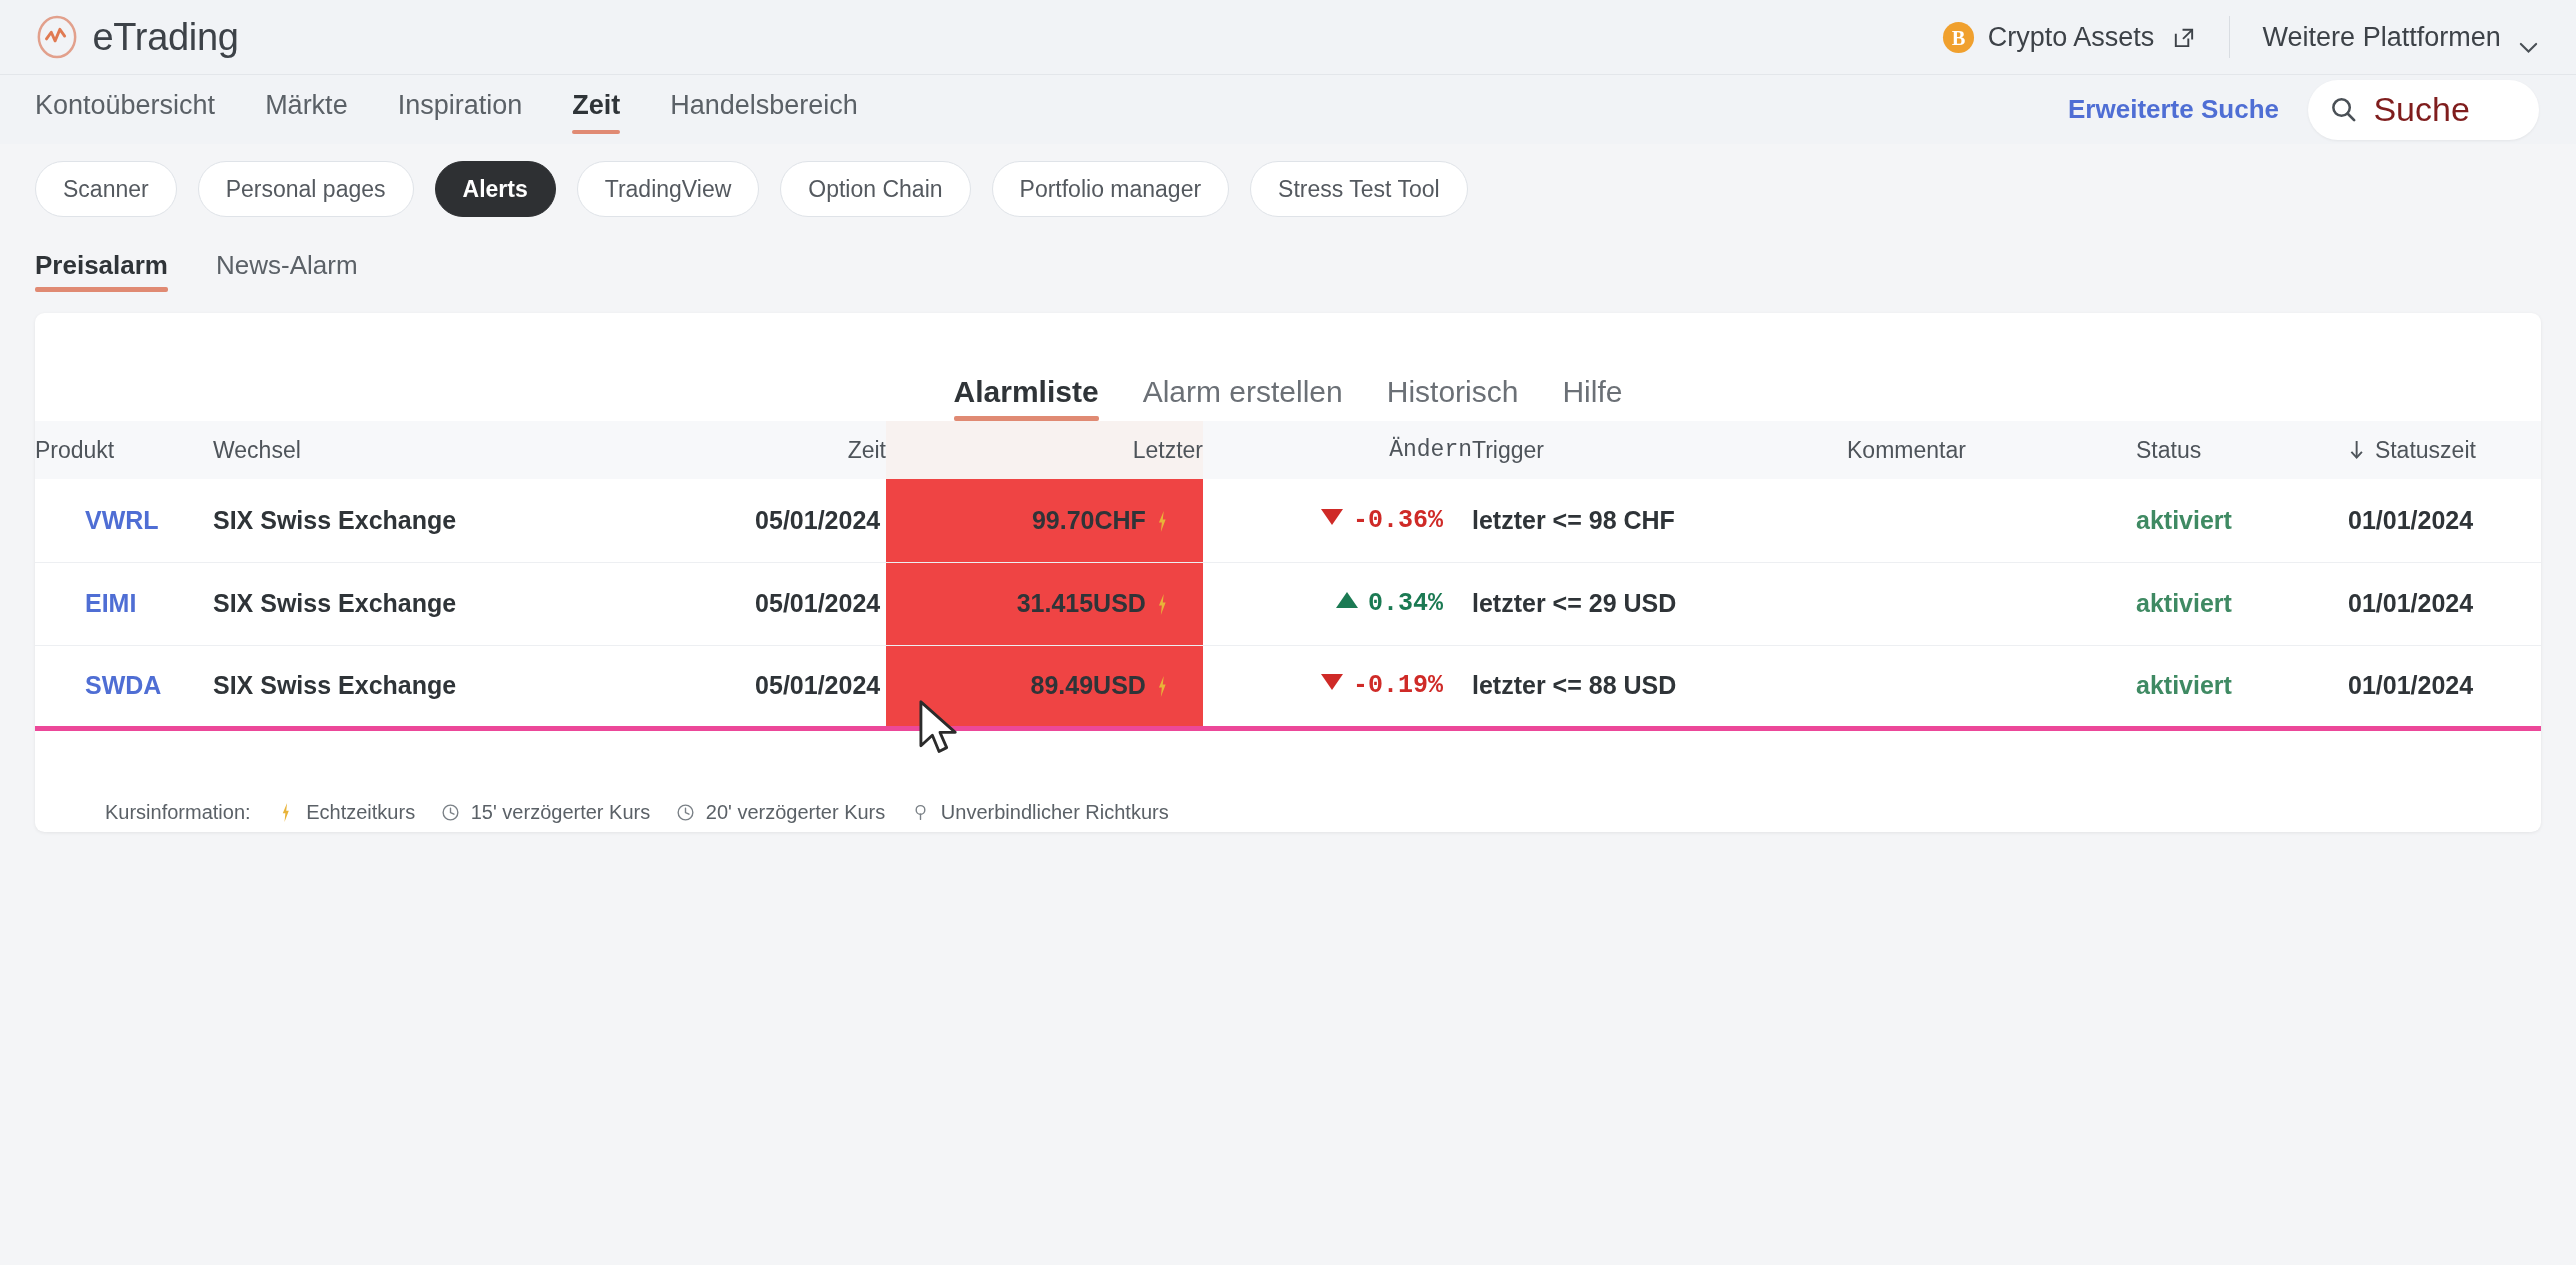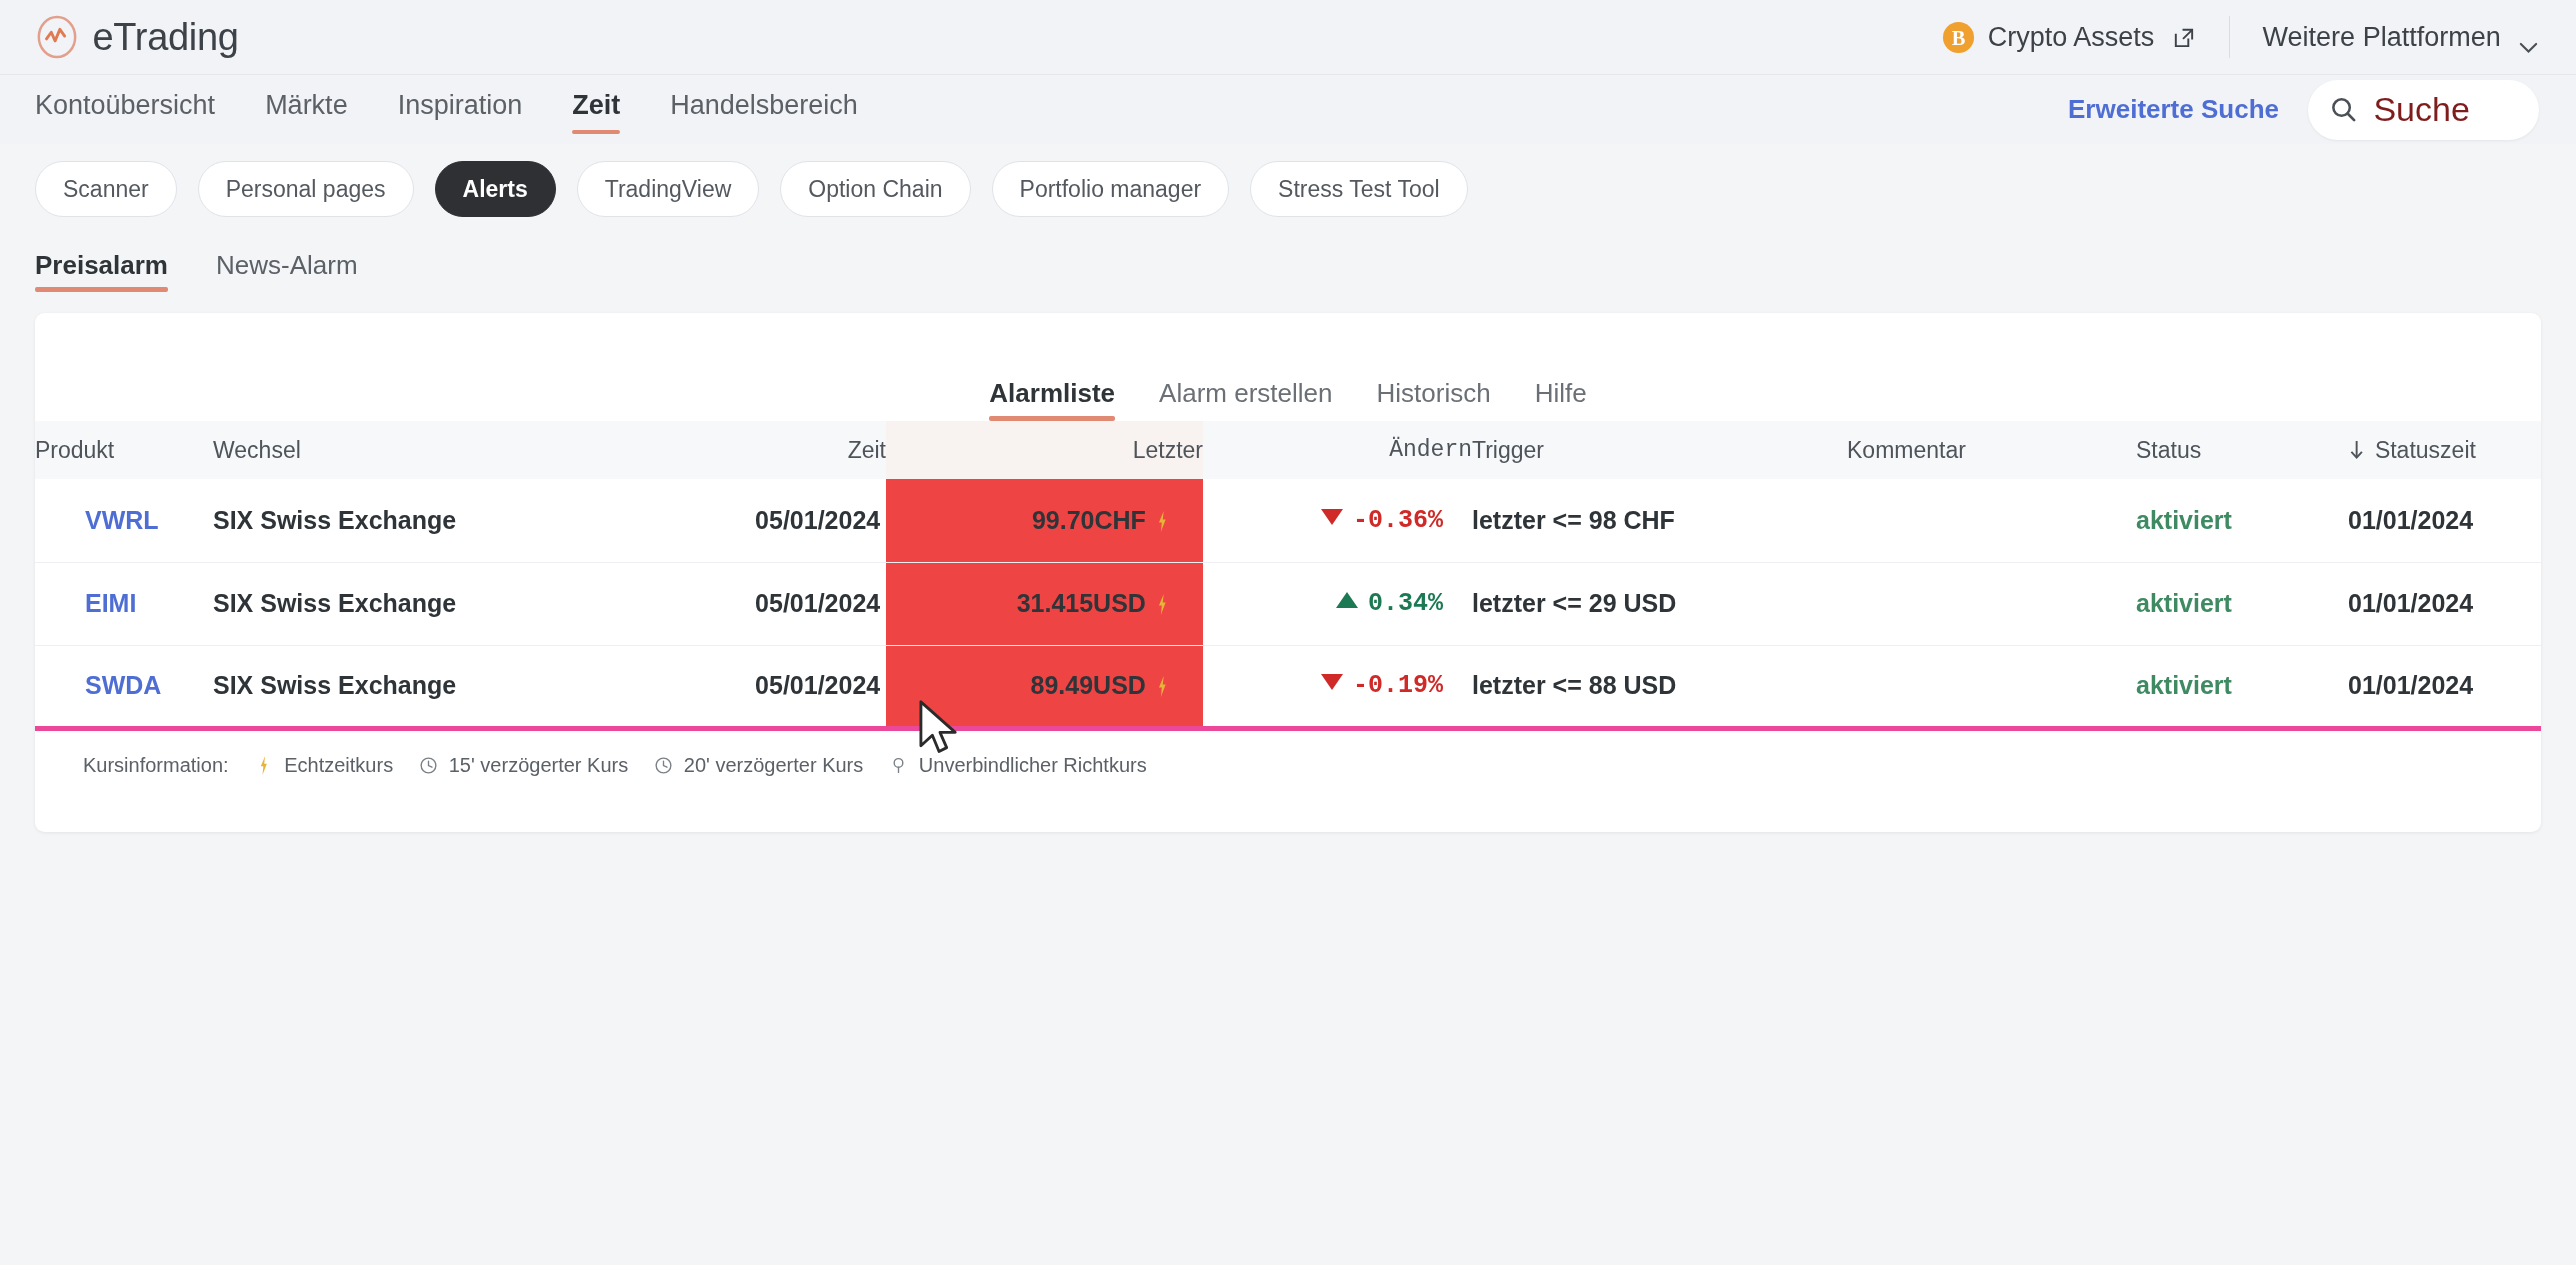--- a/index.html
+++ b/index.html
@@ -113,21 +113,21 @@
     border-radius: 9.6px;
     box-shadow: 0 1px 3.8px rgba(0,0,0,0.07);
     height: 519px;
     position: relative;
     overflow: hidden;
   }
   .card-tabs {
     display: flex; align-items: flex-end; justify-content: center;
     gap: 44px; padding-top: 56px; height: 108px;
   }
-  .ctab { font-size: 26px; color: #6b7076; position: relative; padding-bottom: 12.5px; text-align: right; }
+  .ctab { font-size: 30px; color: #6b7076; position: relative; padding-bottom: 12.5px; text-align: right; }
   .ctab.active { color: #2f3438; font-weight: 700; }
   .ctab.active::after {
     content: ""; position: absolute; left: 0; right: 0; bottom: 0;
     height: 4.8px; background: #e08a73; border-radius: 1.9px;
   }
 
   
   table.alerts { width: 100%; border-collapse: collapse; table-layout: fixed; }
   table.alerts thead tr { background: #f7f8fa; height: 58px; }
   table.alerts th {
@@ -165,22 +165,22 @@
   .tri.down { border-left: 11.5px solid transparent; border-right: 11.5px solid transparent; border-top: 16.4px solid #cf2a27; }
   .tri.up   { border-left: 11.5px solid transparent; border-right: 11.5px solid transparent; border-bottom: 16.4px solid #1b7a53; }
   .trig { font-weight: 600; color: #2f3438; white-space: nowrap; }
   .status-on { color: #3f8a63; font-weight: 700; }
   .statuszeit { font-weight: 600; color: #2f3438; }
   .sort-arrow { display:inline-block; width: 17.3px; height: 23px; margin-right: 9.6px; vertical-align: -3.8px;}
 
   
   .legend {
     display: flex; align-items: center; gap: 0;
-    padding: 23px 0 0 48px;
-    font-size: 20px; color: #5b6167;
+    padding: 23px 0 0 70px;
+    font-size: 20px; color: #5b6167; margin-top: 47px;
   }
   .legend-label { margin-right: 25px; }
   .legend-item { display: flex; align-items: center; gap: 9.6px; margin-right: 25px; white-space: nowrap;}
   .legend-ico { width: 21px; height: 21px; flex: 0 0 21px; display:flex; align-items:center; justify-content:center;}
 
   
   .cursor { position: absolute; left: 880px; top: 385px; width: 50px; height: 63px; pointer-events: none; }
 </style>
 </head>
 <body>

